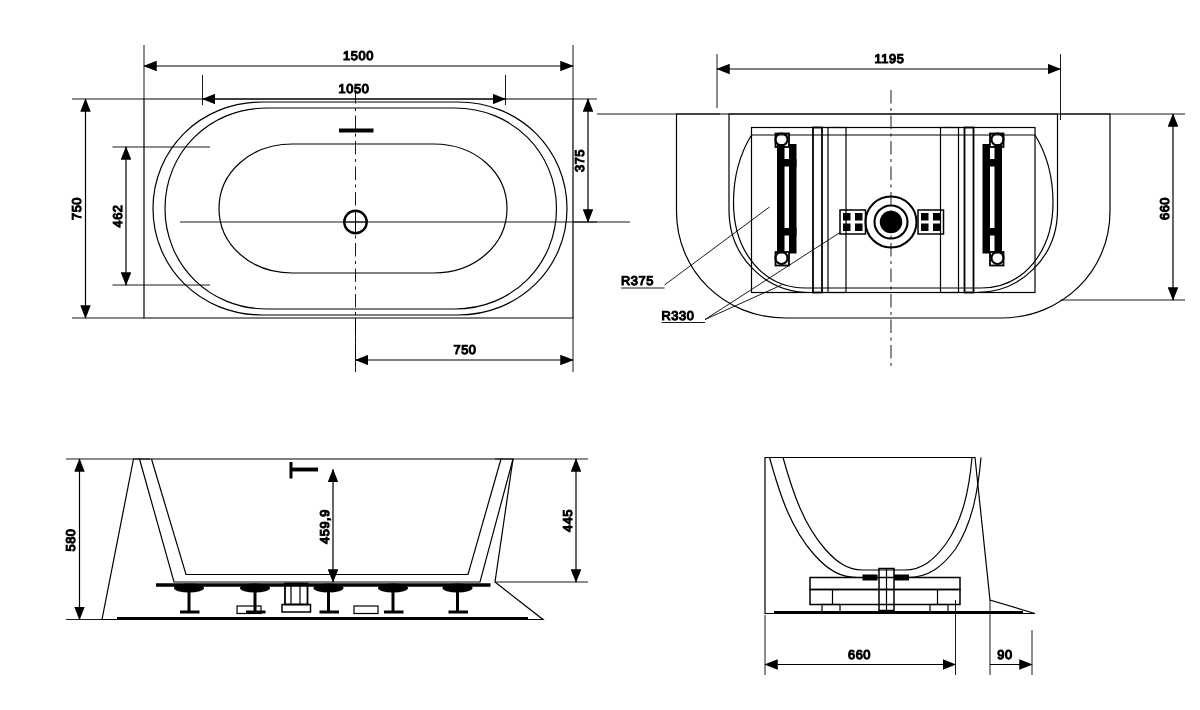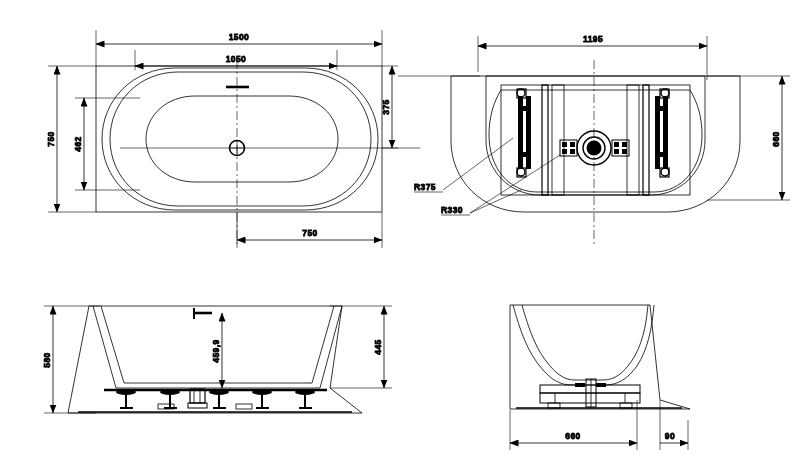--- a/index.html
+++ b/index.html
@@ -1,17 +1,17 @@
 <!DOCTYPE html>
 <html><head>
 <meta charset="utf-8">
 <style>
   html,body{margin:0;padding:0;background:#ffffff;}
   body{width:800px;height:473px;font-family:"Liberation Sans",sans-serif;overflow:hidden;}
-  #sheet{position:relative;width:724px;height:473px;background:#fff;font-weight:bold;}
+  #sheet{position:relative;width:724px;height:473px;background:#fff;}
   svg{display:block;}
   text{font-family:"Liberation Sans",sans-serif;fill:#000;}
 </style>
 </head>
 <body>
 
 <div id="sheet">
 <svg width="800" height="473" viewBox="0 0 800 473">
   <defs>
     <marker id="ah" markerWidth="9" markerHeight="7" refX="8.5" refY="3.5" orient="auto" markerUnits="userSpaceOnUse">

